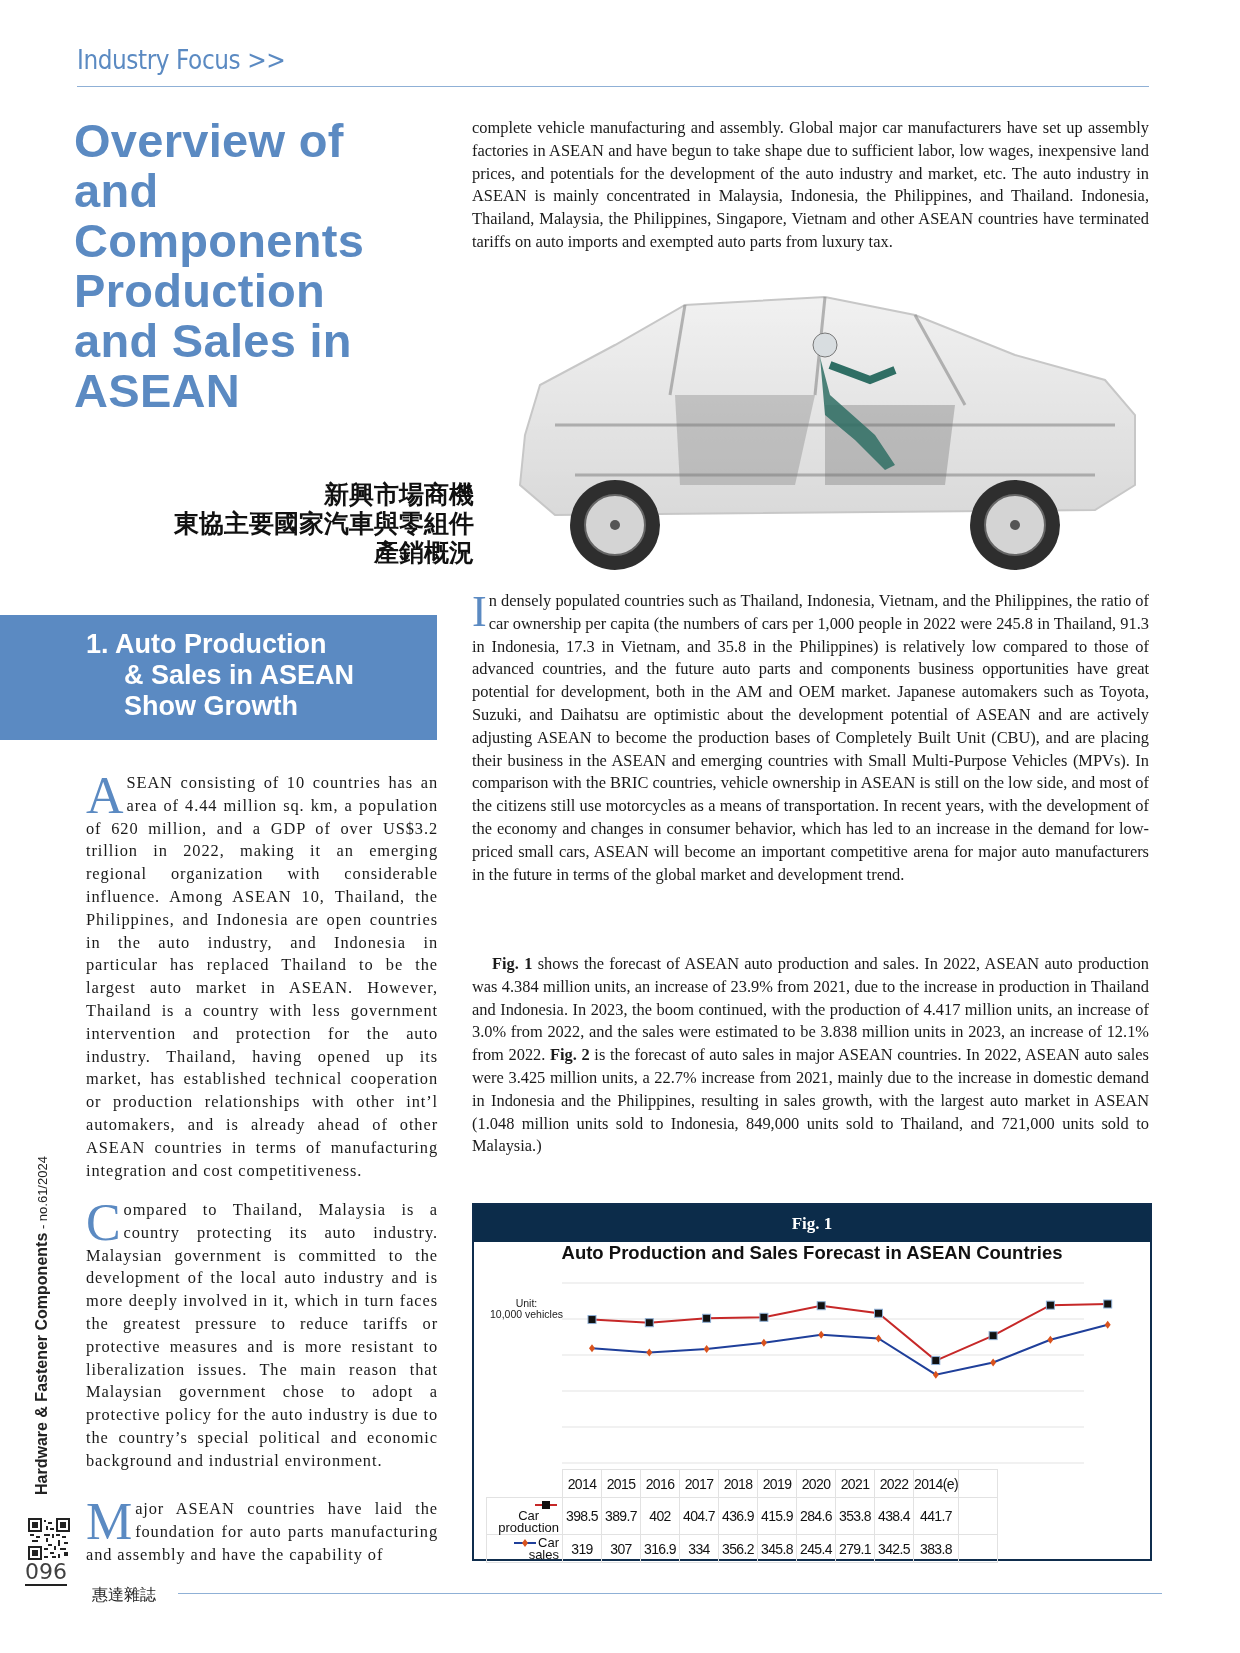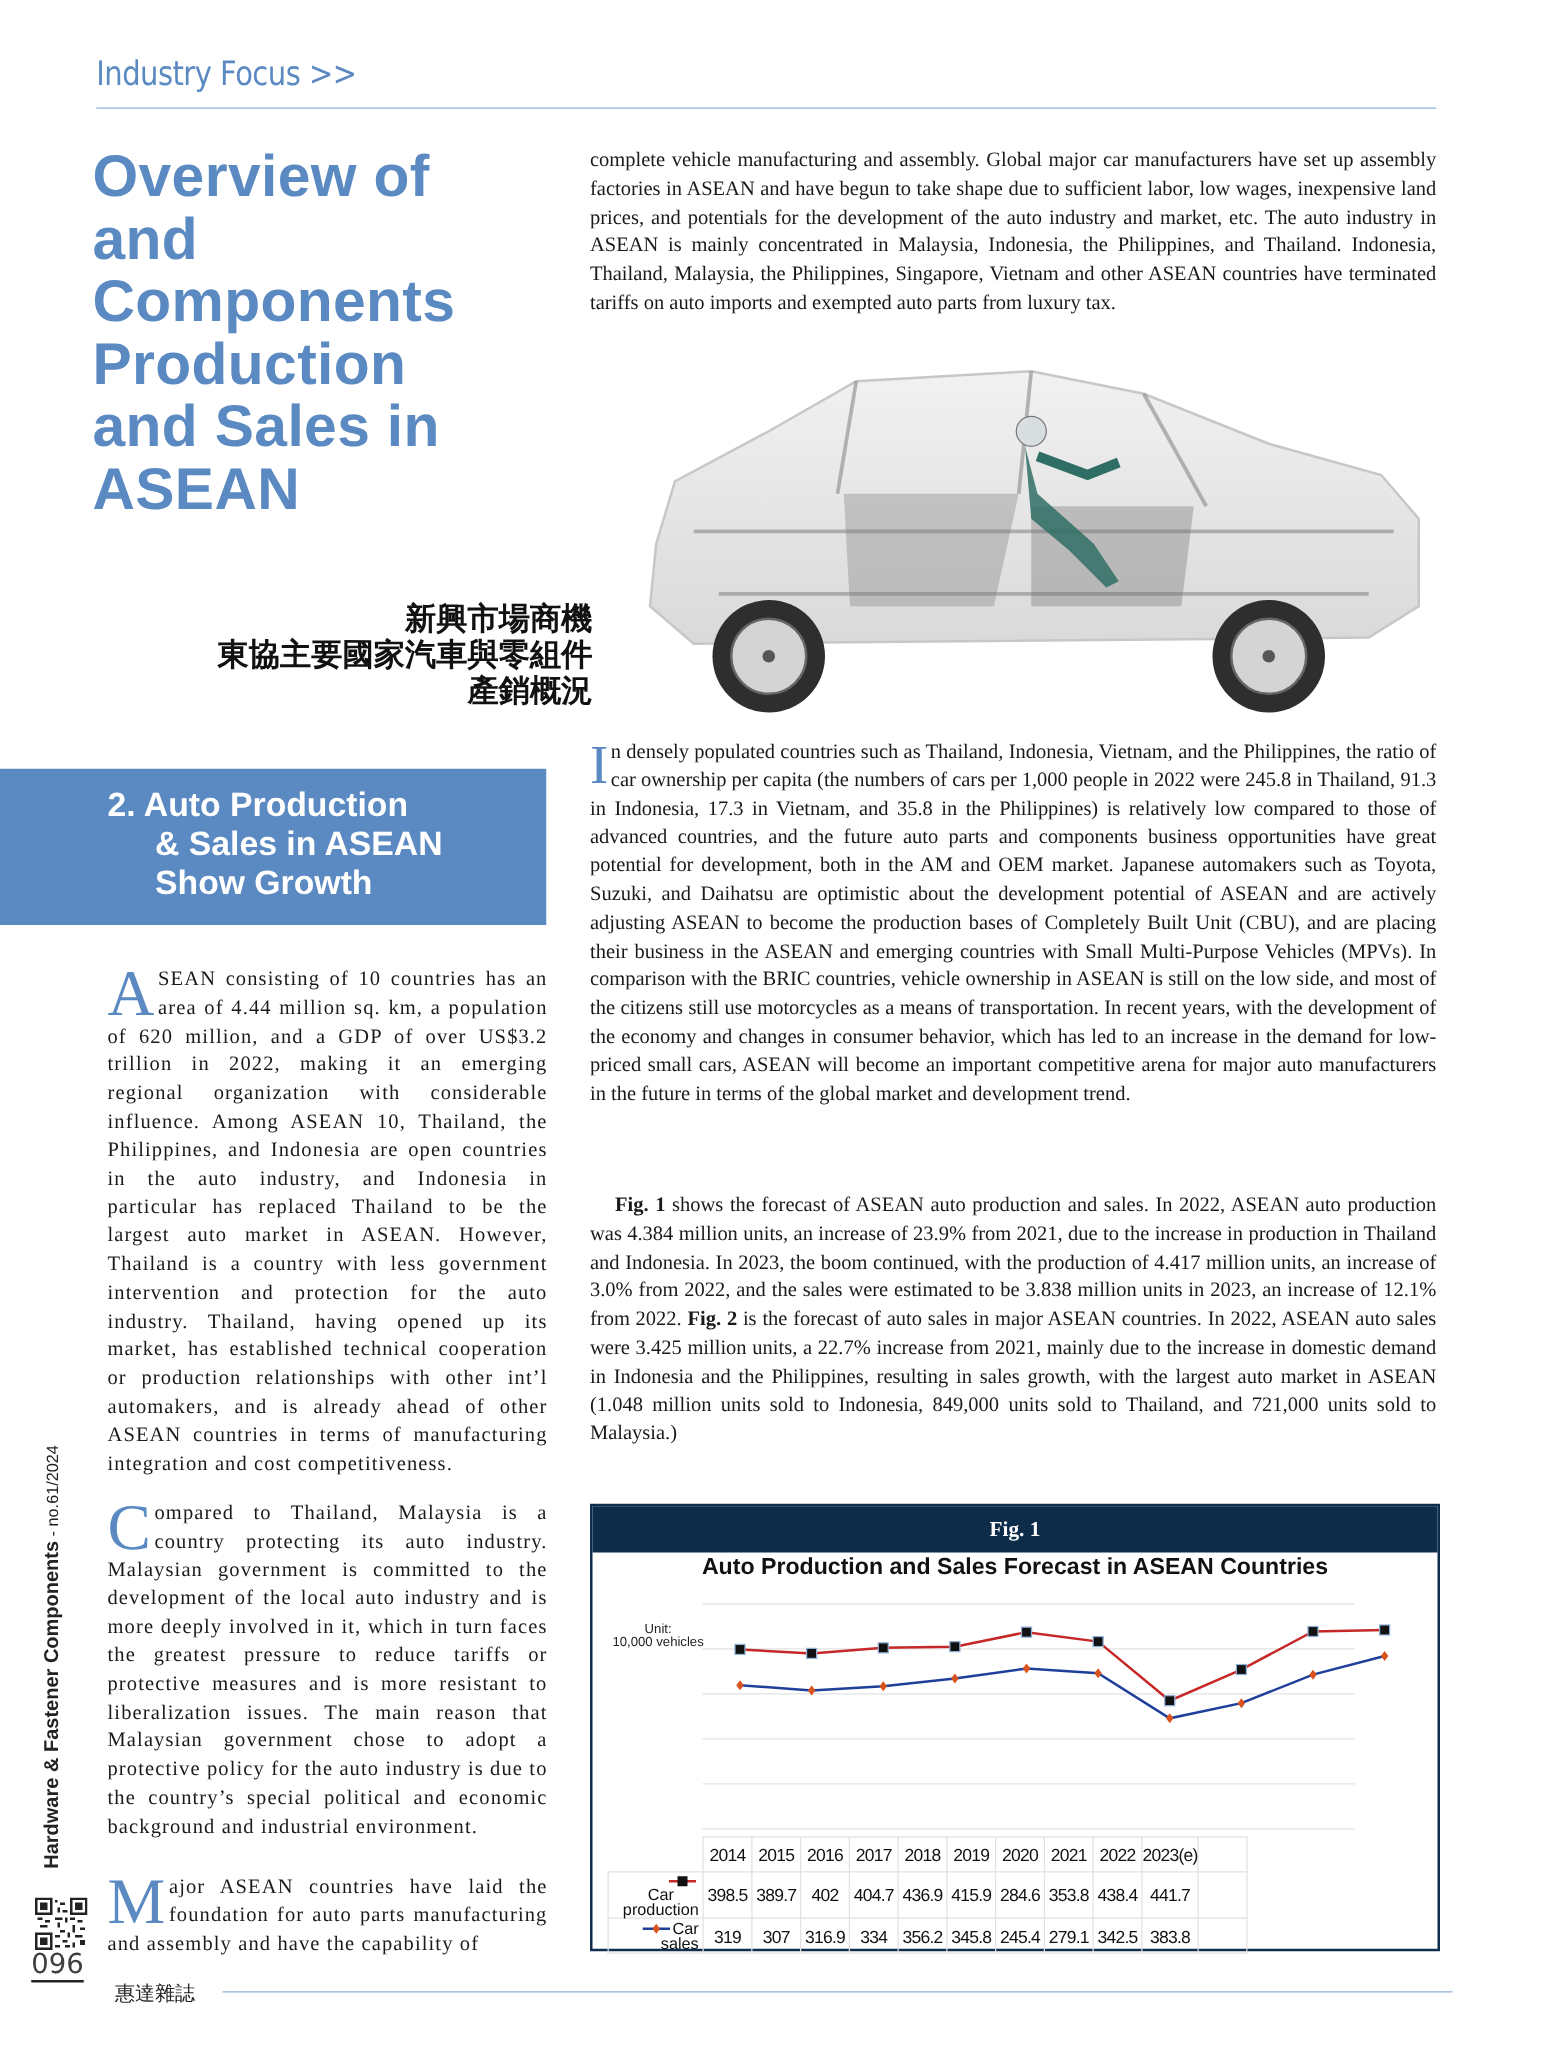--- a/index.html
+++ b/index.html
@@ -54,21 +54,21 @@
 </h1>
 
 <div class="headline-cn">
   <div>新興市場商機</div>
   <div>東協主要國家汽車與零組件</div>
   <div>產銷概況</div>
 </div>
 
 <div class="sec-box">
   <h2>
-    <span>2. Auto Production</span>
+    <span>1. Auto Production</span>
     <span class="indent">&amp; Sales in ASEAN</span>
     <span class="indent">Show Growth</span>
   </h2>
 </div>
 
 <div class="col left-col wide" style="top:772px;">
   <p><span class="dropcap">A</span><span>SEAN consisting of 10 countries has an area of 4.44 million sq. km, a population of 620 million, and a GDP of over US$3.2 trillion in 2022, making it an emerging regional organization with considerable influence. Among ASEAN 10, Thailand, the Philippines, and Indonesia are open countries in the auto industry, and Indonesia in particular has replaced Thailand to be the largest auto market in ASEAN. However, Thailand is a country with less government intervention and protection for the auto industry. Thailand, having opened up its market, has established technical cooperation or production relationships with other int’l automakers, and is already ahead of other ASEAN countries in terms of manufacturing integration and cost competitiveness.</span></p>
 </div>
 
 <div class="col left-col wide" style="top:1199px;">
@@ -162,21 +162,21 @@
       <td class="lbl blank"></td>
       <td>2014</td>
       <td>2015</td>
       <td>2016</td>
       <td>2017</td>
       <td>2018</td>
       <td>2019</td>
       <td>2020</td>
       <td>2021</td>
       <td>2022</td>
-      <td>2023(e)</td>
+      <td>2014(e)</td>
       <td class="end"></td>
     </tr>
     <tr>
       <td class="lbl">
         <svg class="leg" width="22" height="10">
               <line x1="0" y1="5" x2="22" y2="5" stroke="#c62828" stroke-width="2"></line>
               <rect x="7" y="1" width="8" height="8" fill="#111"></rect>
             </svg><span style="display:inline-block;vertical-align:middle;text-align:center;"><span>Car</span><br><span>production</span></span>
       </td>
       <td>398.5</td>

